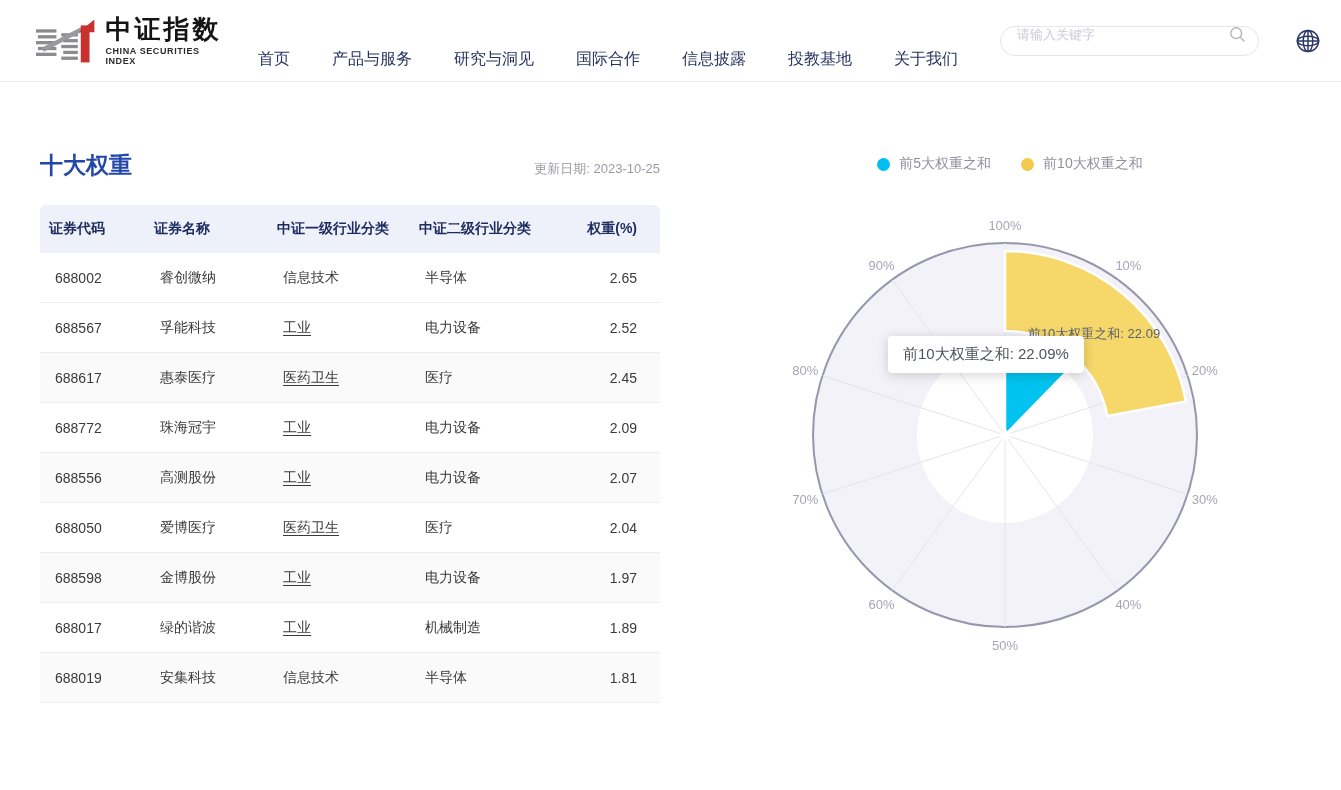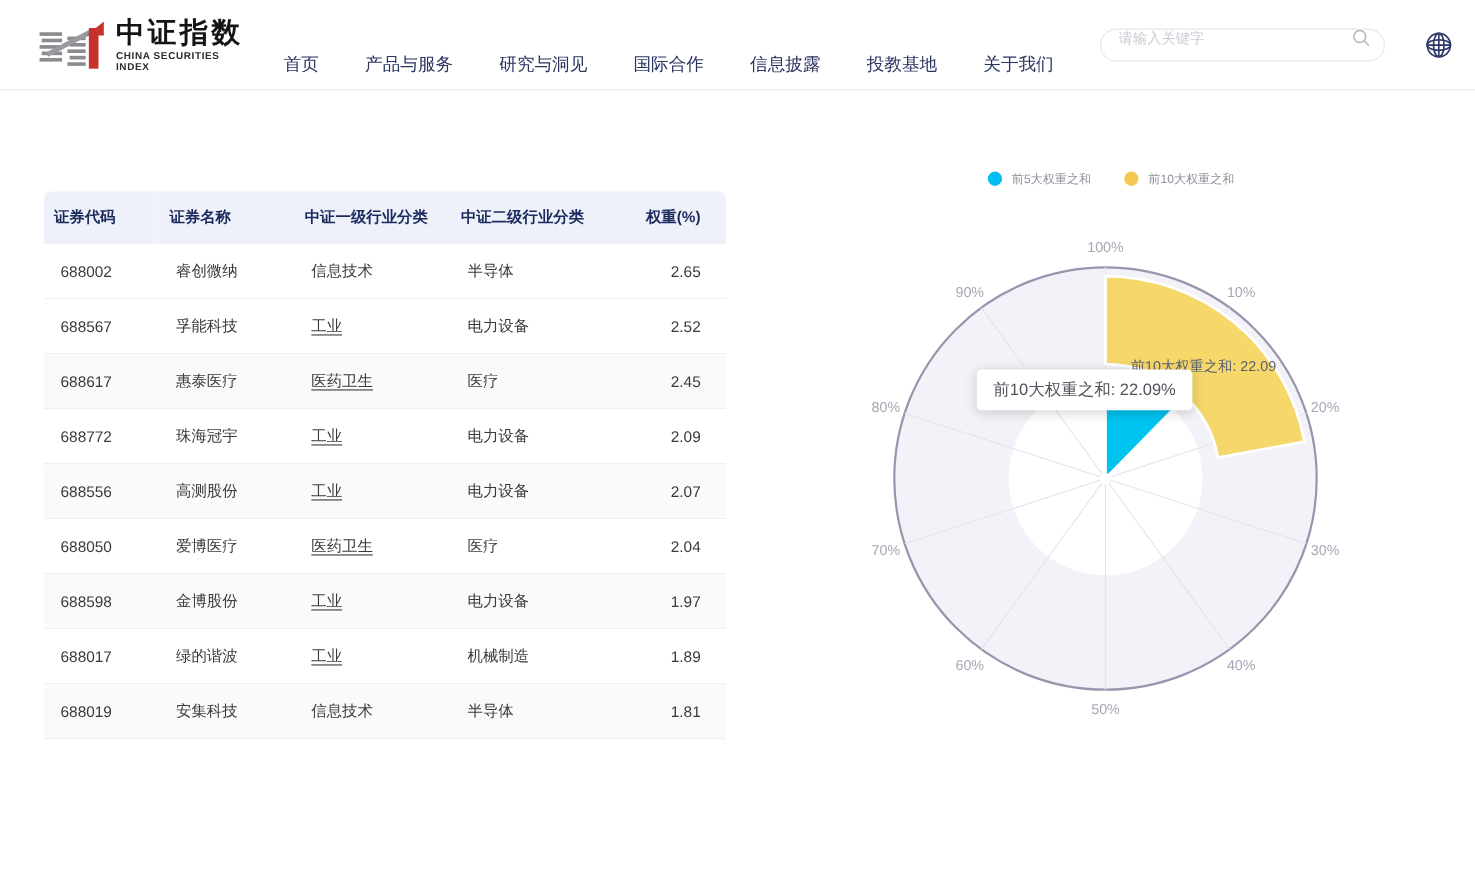--- a/index.html
+++ b/index.html
@@ -39,21 +39,21 @@
   table.weights tr.stripe td { background:#fafafa; }
   .c1{width:105px}.c2{width:123px}.c3{width:142px}.c4{width:150px}.c5{width:100px}
   .ind-underline { text-decoration:underline; text-underline-offset:3px; cursor:pointer; }
 
   
   .chart-panel { position:absolute; left:700px; top:83px; width:620px; height:660px; }
   .chart-legend { position:absolute; left:0; top:72px; width:620px; display:flex;
     justify-content:center; align-items:center; gap:30px; }
   .legend-item { display:flex; align-items:center; gap:9px; cursor:pointer; }
   .legend-dot { width:13px; height:13px; border-radius:50%; }
-  .legend-label { font-size:11px; color:#90909c; }
+  .legend-label { font-size:14px; color:#90909c; }
   #polar-svg { position:absolute; left:0; top:0; }
   .chart-tooltip { position:absolute; left:188px; top:253px; background:#fff; border-radius:4px;
     box-shadow:0 2px 12px rgba(0,0,0,.18); padding:9px 15px; font-size:15px; color:#50555c;
     white-space:nowrap; z-index:5; }
 </style>
 </head>
 <body>
 
 <header class="topbar">
   <div class="logo">
@@ -103,20 +103,24 @@
       <circle cx="13" cy="13" r="10.6"></circle>
       <ellipse cx="13" cy="13" rx="4.8" ry="10.6"></ellipse>
       <ellipse cx="13" cy="13" rx="10.6" ry="4.8"></ellipse>
       <line x1="13" y1="2.4" x2="13" y2="23.6"></line>
       <line x1="2.4" y1="13" x2="23.6" y2="13"></line>
     </svg>
   </div>
 </header>
 
 <section class="left-panel">
+  <div class="title-row">
+    <h1 class="page-title">十大权重</h1>
+    <span class="update-date">更新日期: 2023-10-25</span>
+  </div>
   <table class="weights">
     <colgroup>
         <col class="c1">
         <col class="c2">
         <col class="c3">
         <col class="c4">
         <col class="c5">
       </colgroup>
     <thead>
         <tr>

